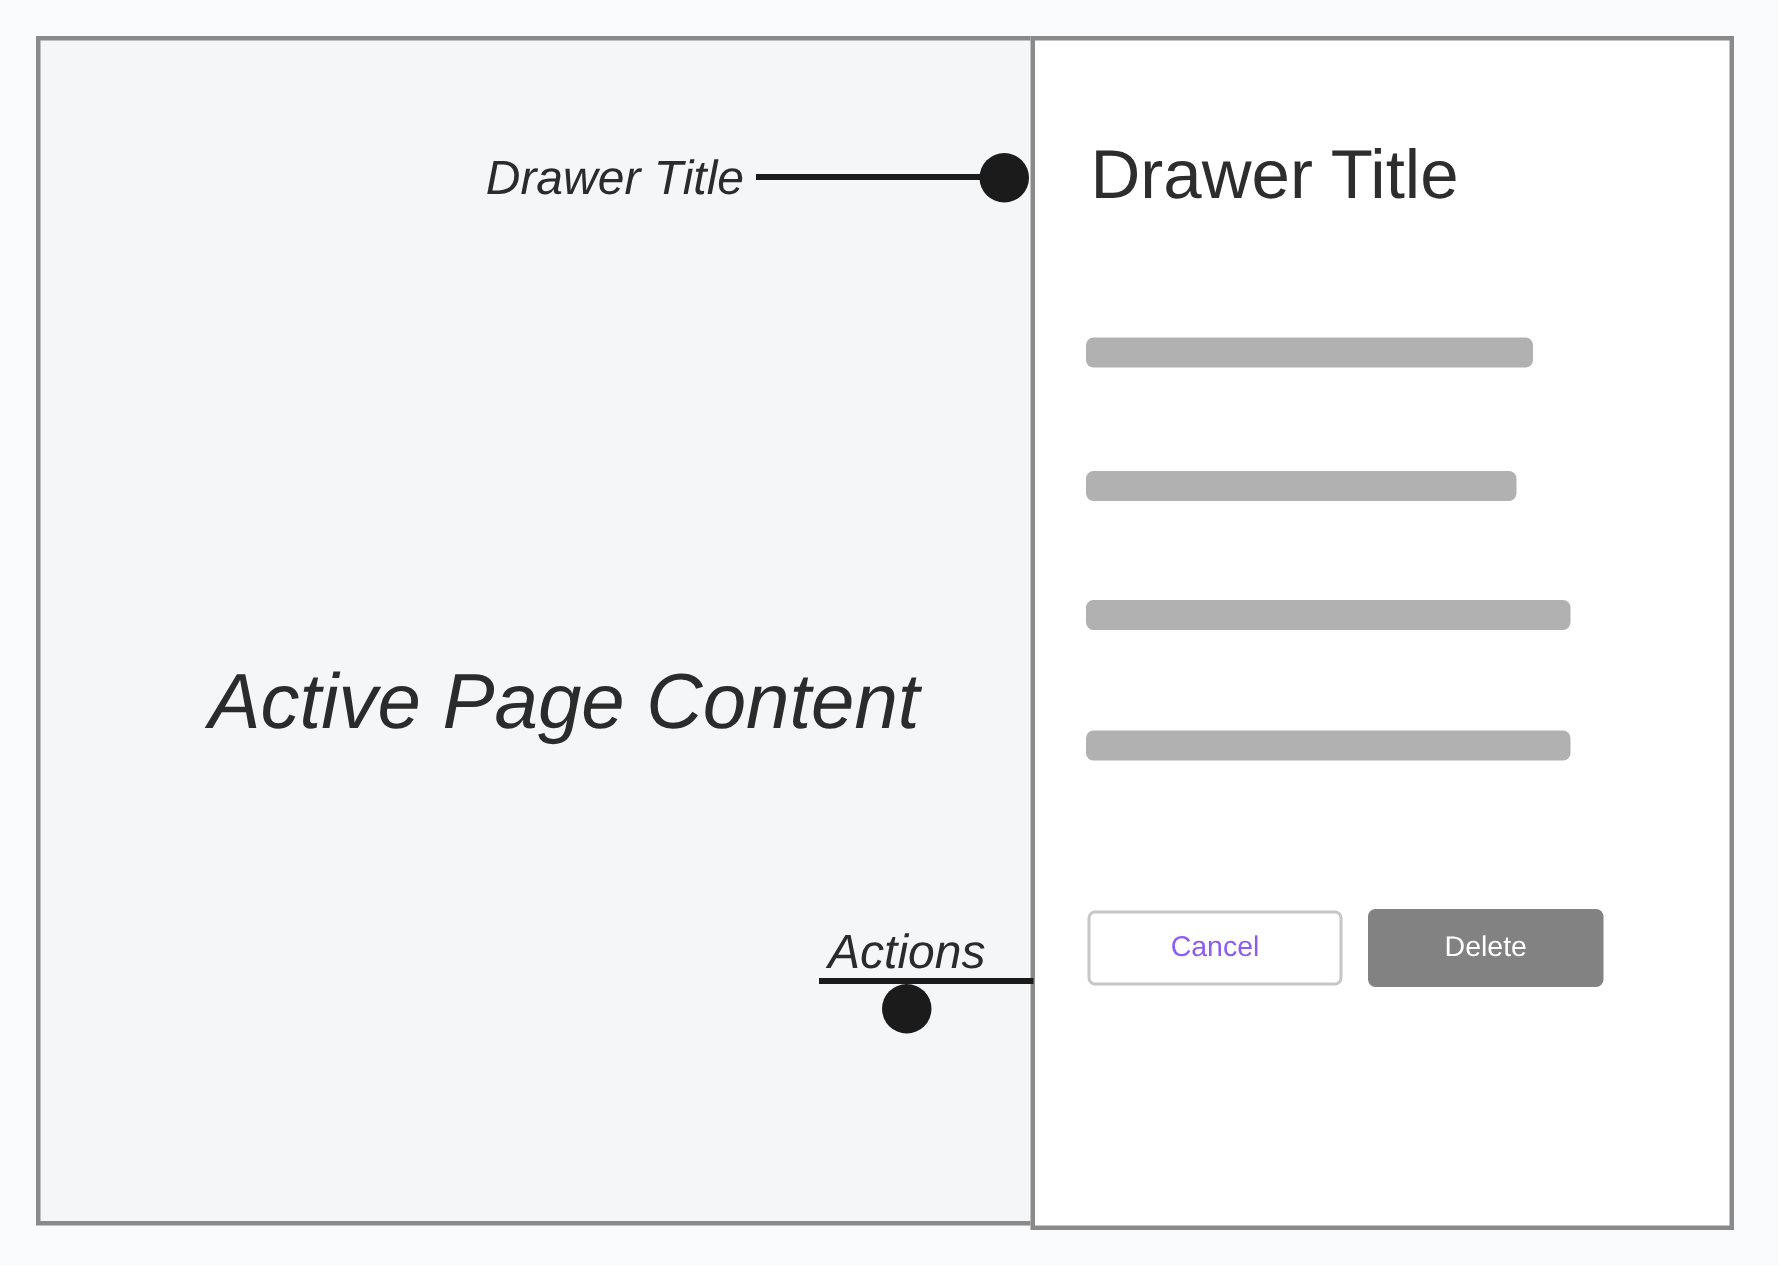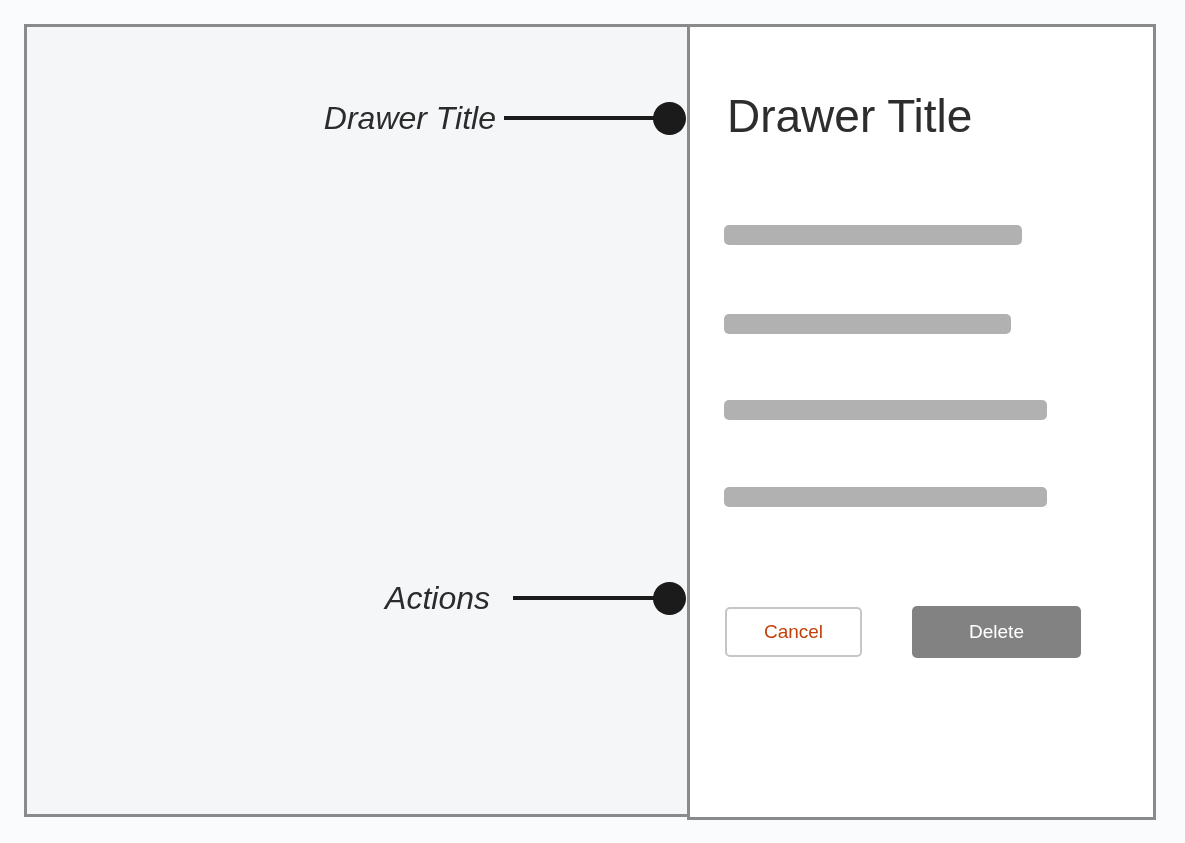--- a/index.html
+++ b/index.html
@@ -44,21 +44,21 @@
   
   .annotation {
     position: absolute;
     right: 499px;            
     display: flex;
     align-items: center;
     z-index: 4;
   }
   .a1 { top: 100px; }
   .a2 { top: 323px; }
-  .a3 { top: 580px; }
+  .a3 { top: 616px; flex-direction: column; }
   .annotation .ann-label {
     font-style: italic;
     font-size: 32px;
     line-height: 36px;
     color: #2b2b2b;
     white-space: nowrap;
   }
   .annotation .line {
     height: 4px;
     background: #1b1b1b;
@@ -120,30 +120,30 @@
     justify-content: center;
     font-size: 19px;
     border-radius: 5px;
     z-index: 3;
     cursor: pointer;
     font-family: "Liberation Sans", sans-serif;
   }
   .btn-cancel {
     left: 725px;
     top: 607px;
-    width: 137px;
+    width: 170px;
     height: 50px;
     background: #ffffff;
     border: 2px solid #c6c6c6;
-    color: #c2410c;
+    color: #8b5cf6;
   }
   .btn-delete {
     left: 912px;
     top: 606px;
-    width: 169px;
+    width: 157px;
     height: 52px;
     background: #828282;
     border: none;
     color: #ffffff;
   }
 </style>
 </head>
 <body>
 
 <div class="stage">
@@ -155,20 +155,21 @@
   <div class="drawer-title">Drawer Title</div>
 
   <div class="bar bar1"></div>
   <div class="bar bar2"></div>
   <div class="bar bar3"></div>
   <div class="bar bar4"></div>
 
   <button class="btn btn-cancel">Cancel</button>
   <button class="btn btn-delete">Delete</button>
 
+  <div class="active-content">Active Page Content</div>
 
   <div class="annotation a1">
     <span class="ann-label">Drawer Title</span>
     <span class="line"></span>
     <span class="dot"></span>
   </div>
 
 
   <div class="annotation a3">
     <span class="ann-label">Actions</span>

